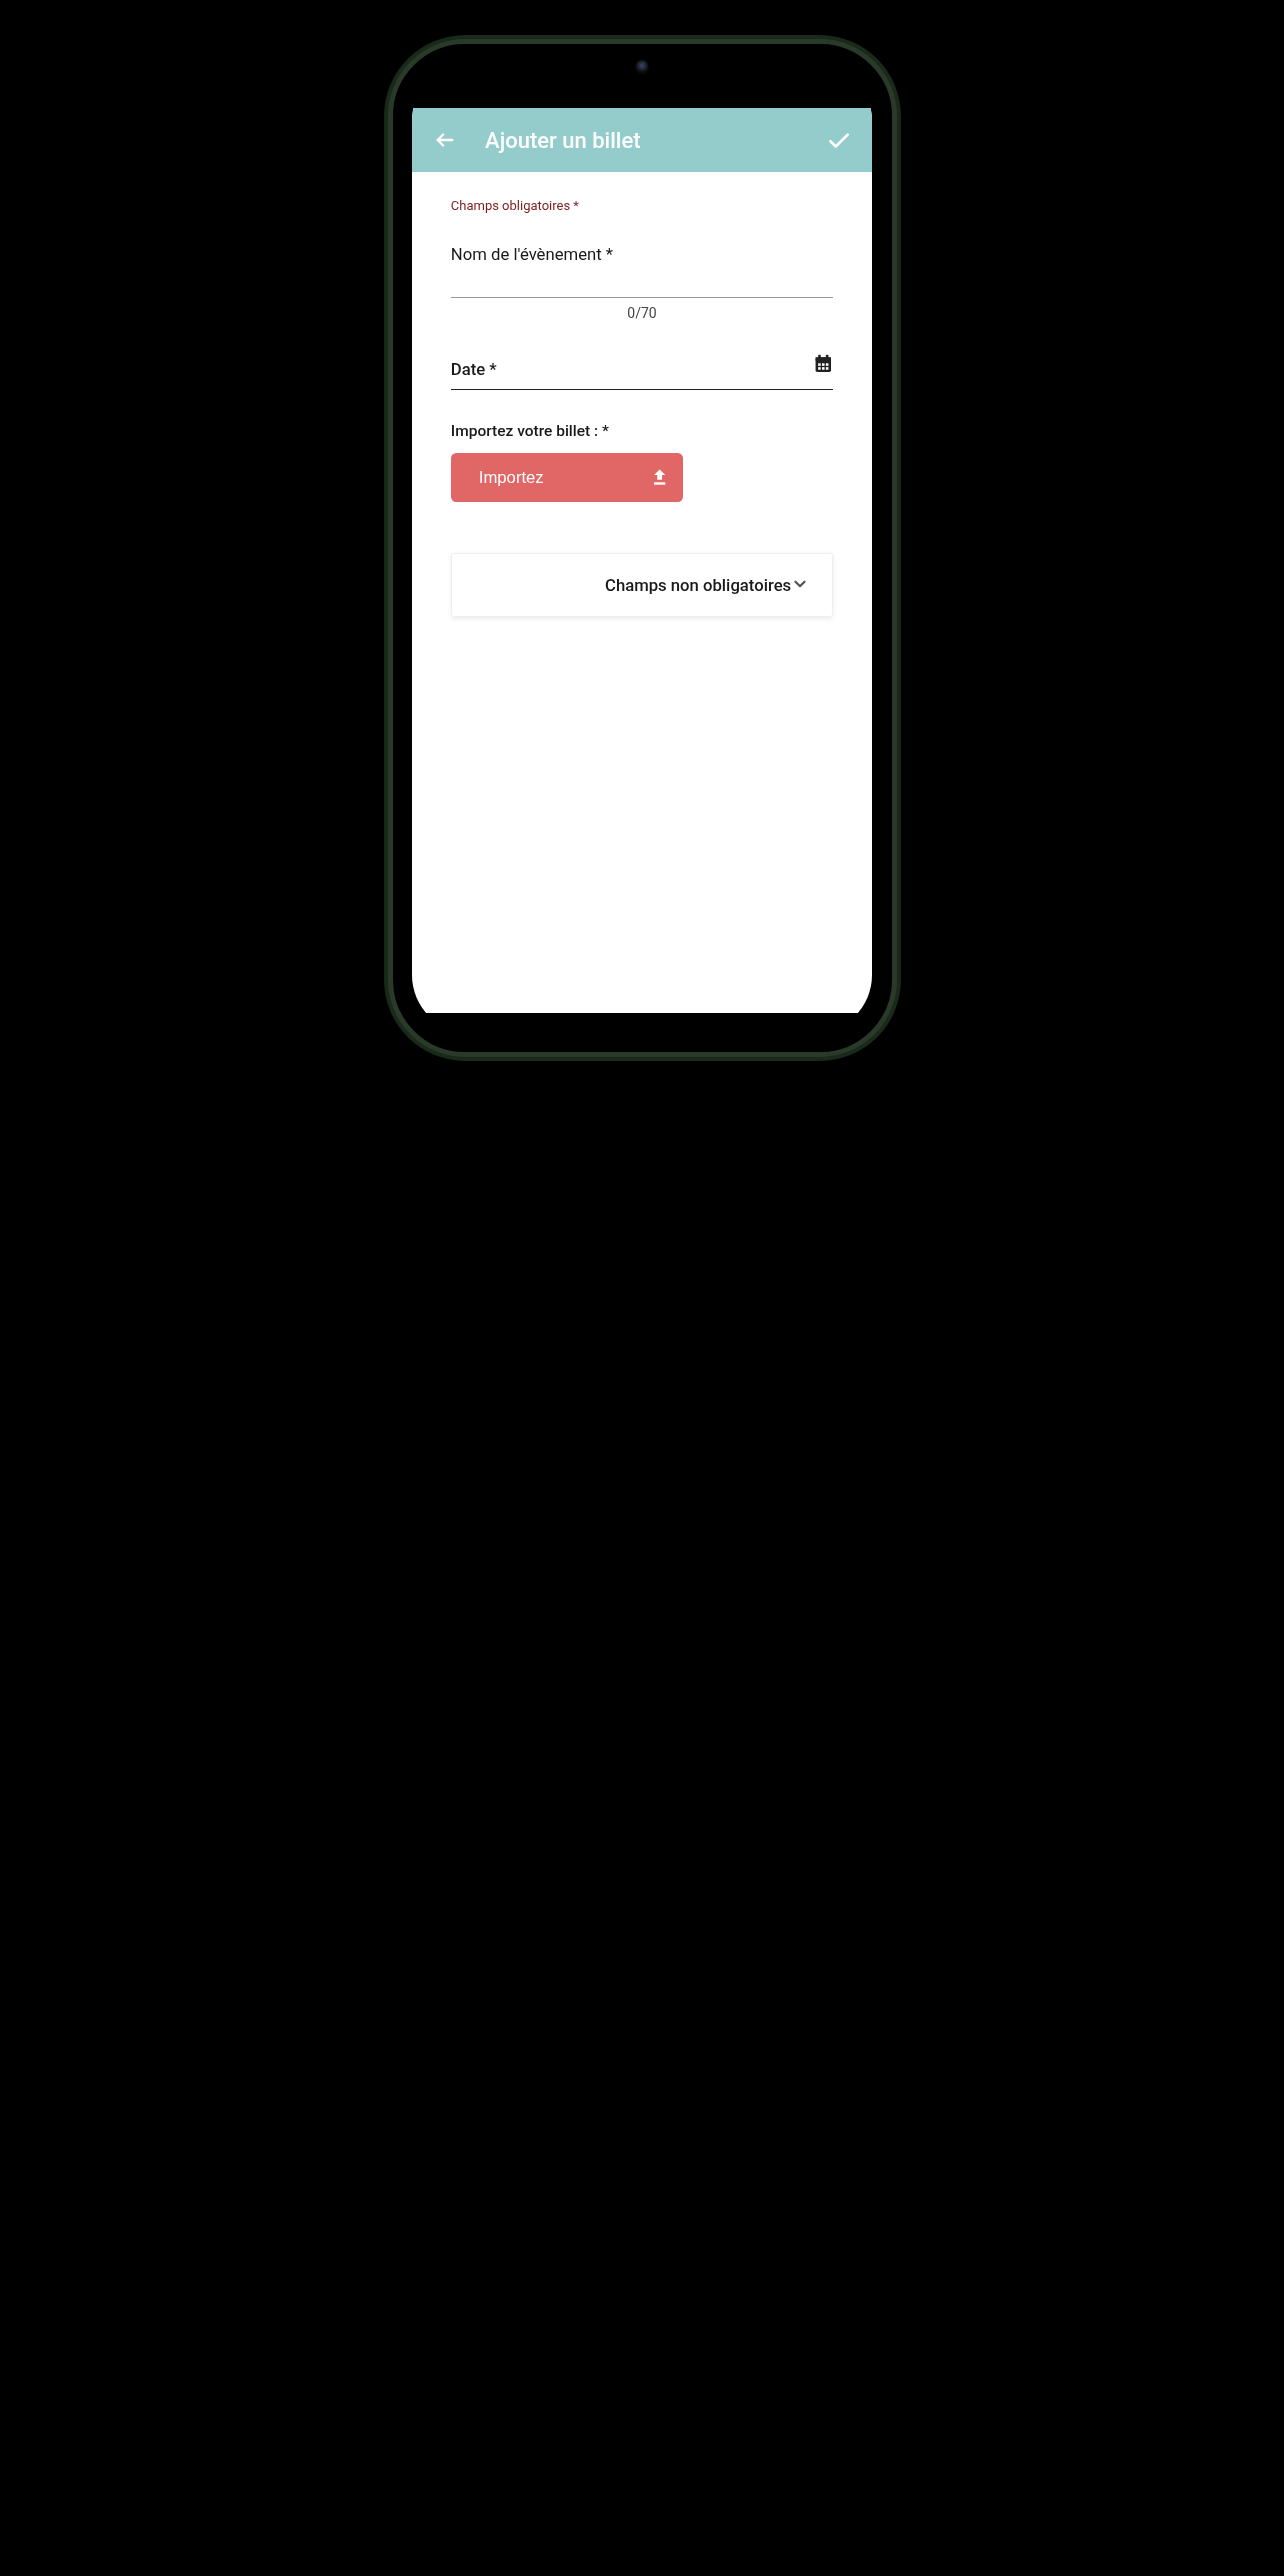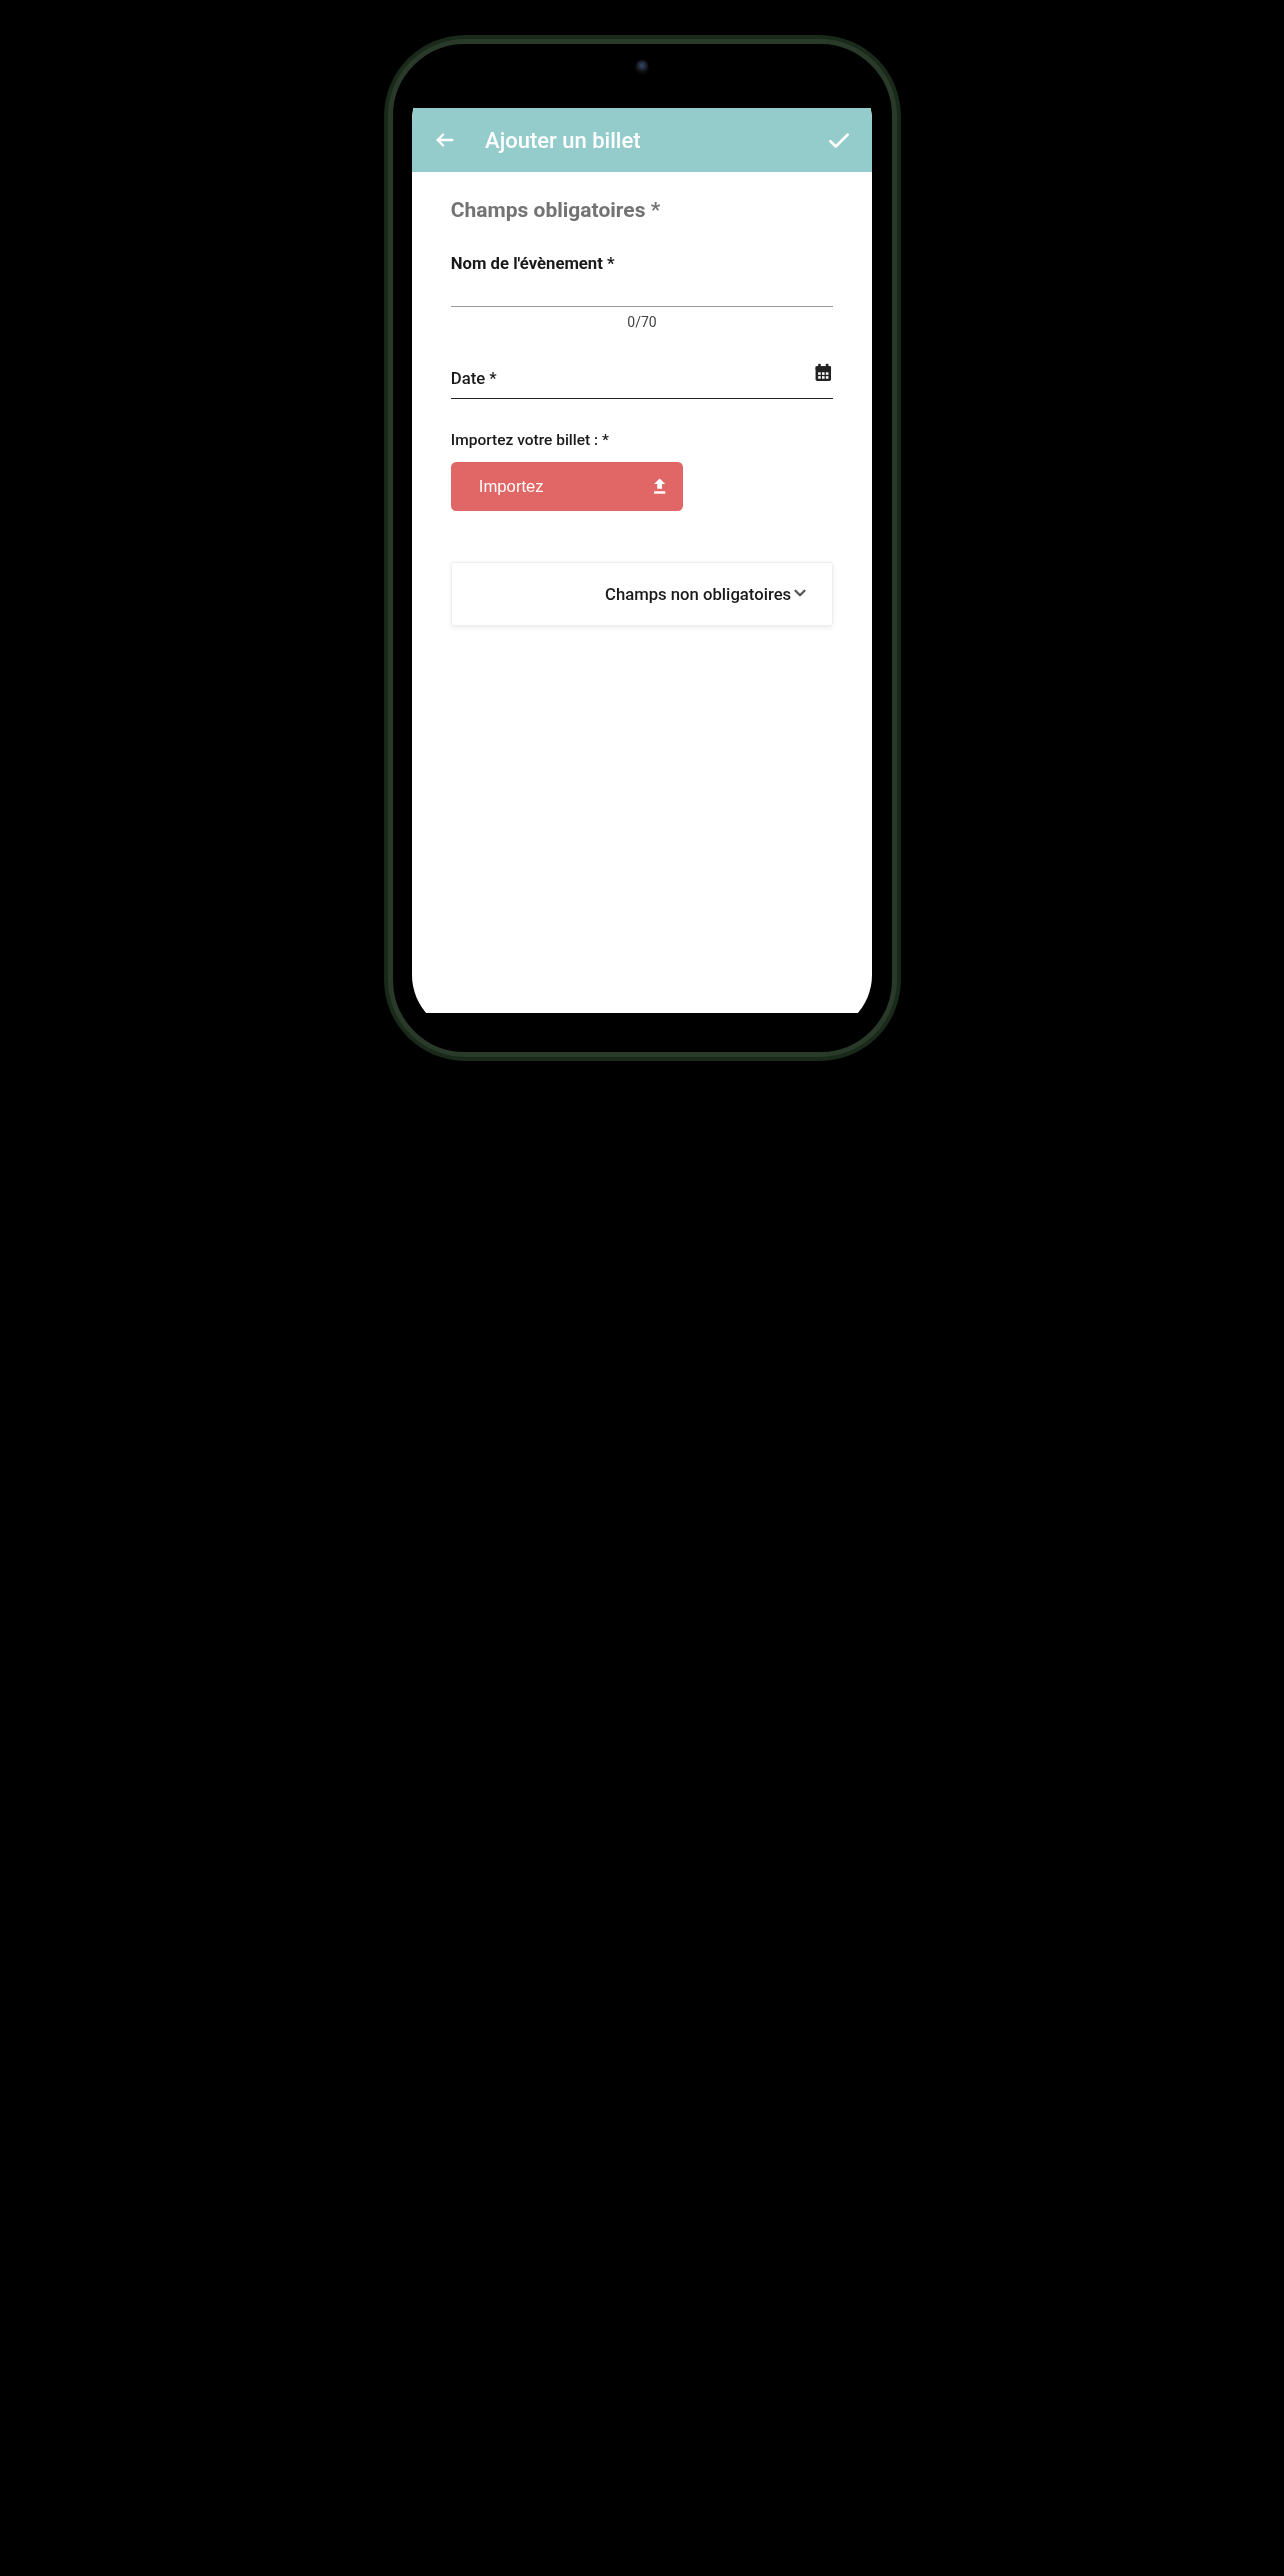--- a/index.html
+++ b/index.html
@@ -98,31 +98,31 @@
       height: 28px;
       display: flex;
       align-items: center;
       justify-content: center;
       cursor: pointer;
     }
     .content {
       padding: 26px 39px 0 39px;
     }
     .section-title {
-      font-size: 21px;
-      font-weight: 700;
-      color: #737373;
+      font-size: 13px;
+      font-weight: 400;
+      color: #7f1d1d;
       margin-bottom: 32px;
     }
     .field {
       margin-bottom: 32px;
     }
     .field-label {
       font-size: 16.7px;
-      font-weight: 700;
+      font-weight: 400;
       color: #1a1a1a;
       margin-bottom: 3.9px;
       display: block;
     }
     .text-input {
       width: 100%;
       border: none;
       border-bottom: 1.3px solid #999;
       font-size: 15.5px;
       padding: 5.2px 0;

